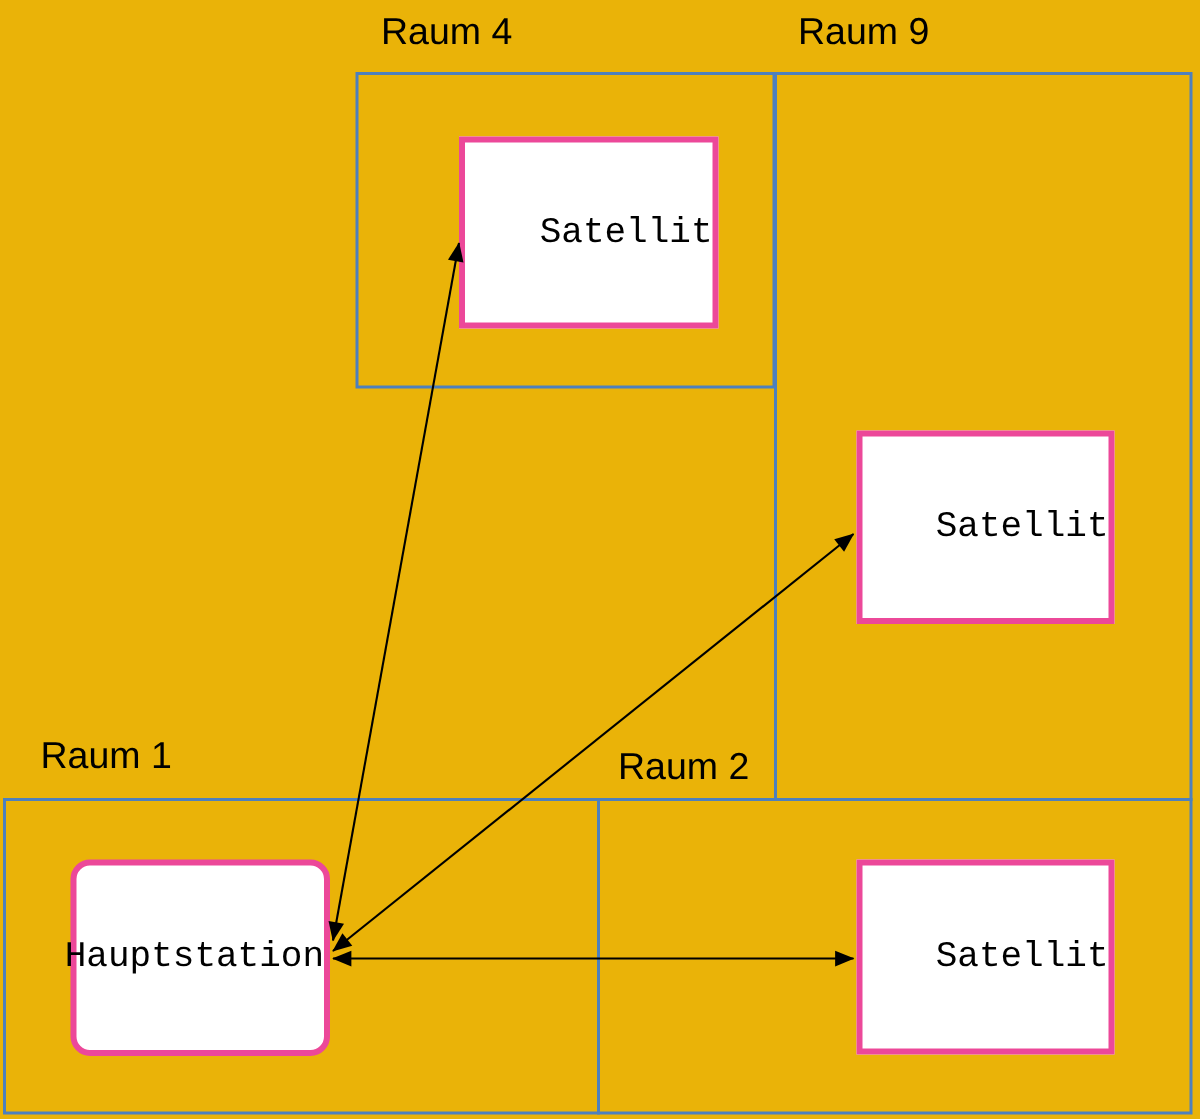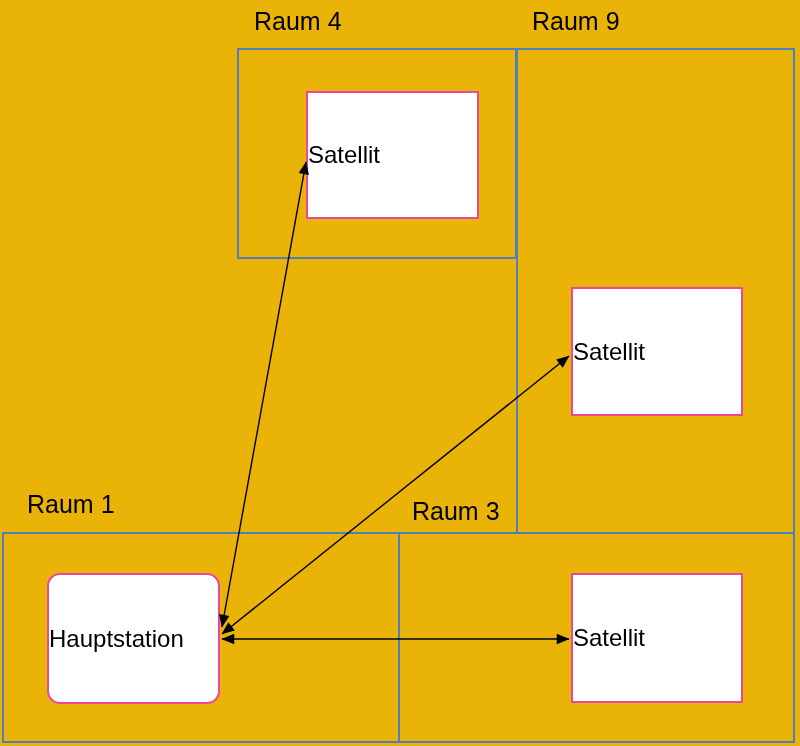--- a/index.html
+++ b/index.html
@@ -23,26 +23,27 @@
   }
   .room-label {
     position: absolute;
     font-size: 25px;
     line-height: 30px;
     color: #000000;
     white-space: nowrap;
   }
   .node {
     position: absolute;
-    border: 2px solid #ec4899;
+    border: 4px solid #ec4899;
     background: #ffffff;
     box-sizing: border-box;
     display: flex;
     align-items: center;
-    justify-content: flex-start;
+    justify-content: flex-end;
+    font-family: Liberation Mono, monospace;
   }
   .node-label {
     font-size: 24px;
     color: #000000;
     white-space: nowrap;
   }
   .arrow-layer {
     position: absolute;
     left: 0;
     top: 0;
@@ -72,21 +73,21 @@
 <div class="stage">
 
   <div class="room" id="room-raum-4"></div>
   <div class="room" id="room-raum-3"></div>
   <div class="room" id="room-raum-1"></div>
   <div class="room" id="room-raum-2"></div>
 
   <div class="room-label" id="label-raum-4">Raum 4</div>
   <div class="room-label" id="label-raum-3">Raum 9</div>
   <div class="room-label" id="label-raum-1">Raum 1</div>
-  <div class="room-label" id="label-raum-2">Raum 3</div>
+  <div class="room-label" id="label-raum-2">Raum 2</div>
 
   <div class="node" id="node-hauptstation">
     <span class="node-label">Hauptstation</span>
   </div>
   <div class="node" id="node-satellit-raum-4">
     <span class="node-label">Satellit</span>
   </div>
   <div class="node" id="node-satellit-raum-3">
     <span class="node-label">Satellit</span>
   </div>

